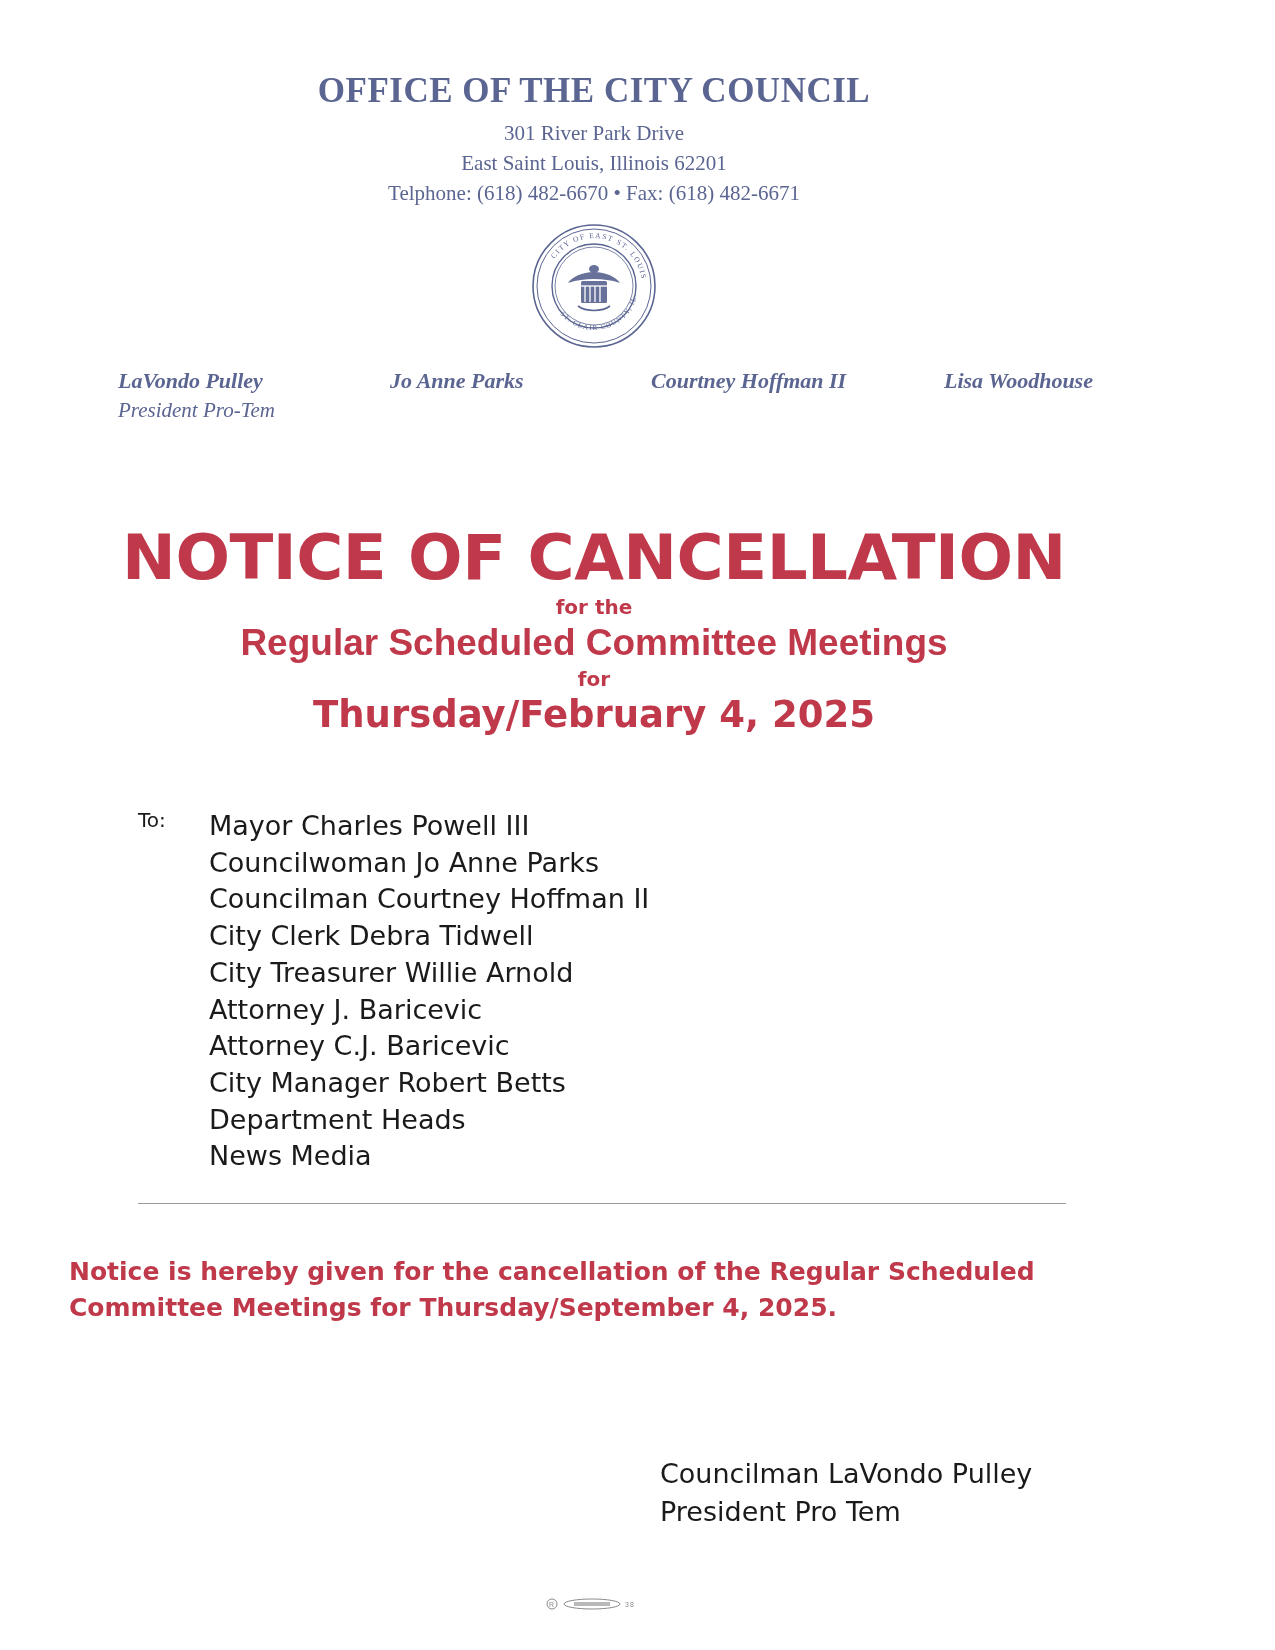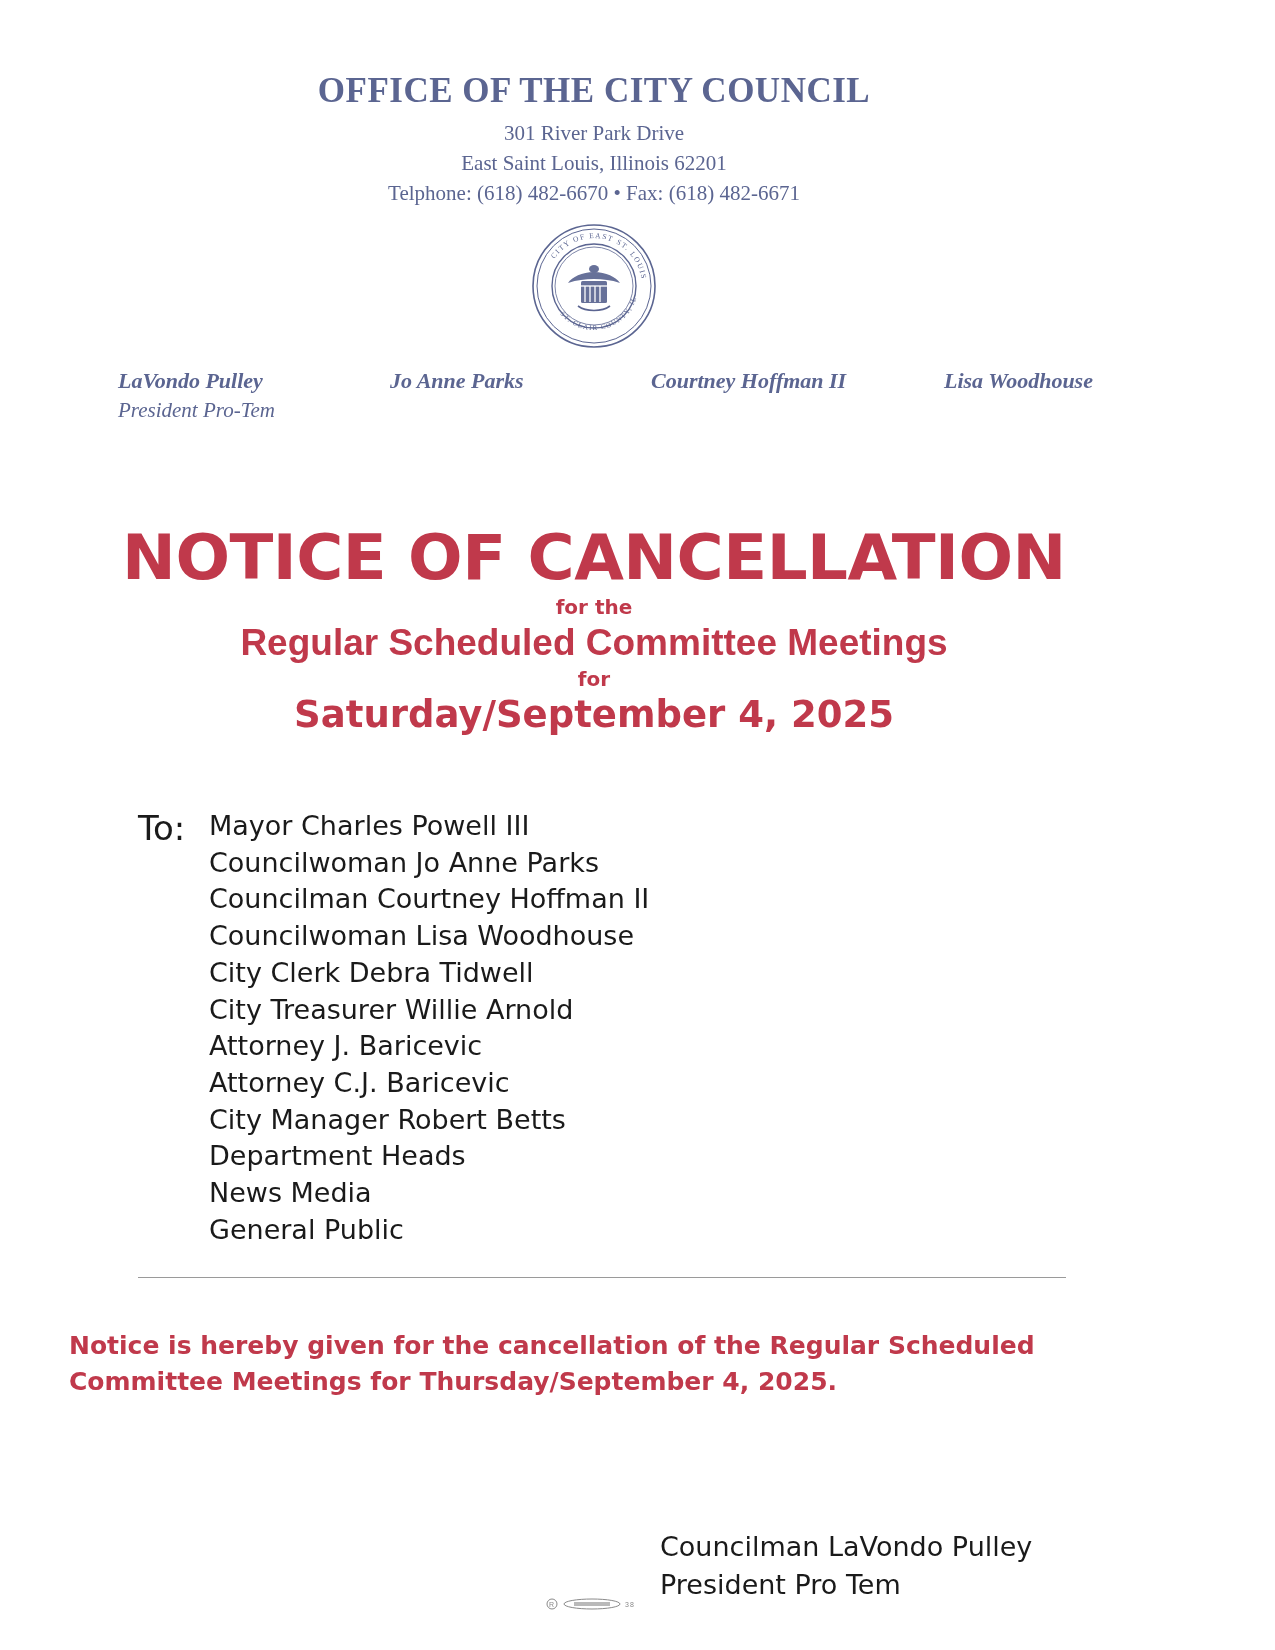--- a/index.html
+++ b/index.html
@@ -129,21 +129,21 @@
   .to-section {
     margin-top: 72px;
     padding-left: 138px;
     position: relative;
   }
   .to-label {
     position: absolute;
     left: 138px;
     top: 0;
     font-family: "DejaVu Sans", sans-serif;
-    font-size: 34px;
+    font-size: 20px;
     color: #1a1a1a;
   }
   .to-list {
     margin: 0;
     padding: 0;
     list-style: none;
     padding-left: 71px;
   }
   .to-list li {
     font-family: "DejaVu Sans", sans-serif;
@@ -256,38 +256,36 @@
     <div class="member m3">
       <span>Lisa Woodhouse</span>
     </div>
   </div>
 
   <div class="notice-block">
     <div class="notice-main">NOTICE OF CANCELLATION</div>
     <div class="notice-forthe">for the</div>
     <div class="notice-sub">Regular Scheduled Committee Meetings</div>
     <div class="notice-for">for</div>
-    <div class="notice-date">Saturday/September 4, 2025</div>
+    <div class="notice-date">Thursday/February 4, 2025</div>
   </div>
 
   <div class="to-section">
     <div class="to-label">To:</div>
     <ul class="to-list">
       <li>Mayor Charles Powell III</li>
       <li>Councilwoman Jo Anne Parks</li>
       <li>Councilman Courtney Hoffman II</li>
-      <li>Councilwoman Lisa Woodhouse</li>
       <li>City Clerk Debra Tidwell</li>
       <li>City Treasurer Willie Arnold</li>
       <li>Attorney J. Baricevic</li>
       <li>Attorney C.J. Baricevic</li>
       <li>City Manager Robert Betts</li>
       <li>Department Heads</li>
       <li>News Media</li>
-      <li>General Public</li>
     </ul>
   </div>
 
   <div class="divider"></div>
 
   <div class="statement">Notice is hereby given for the cancellation of the Regular Scheduled Committee Meetings for Thursday/September 4, 2025.</div>
 
   <div class="signature">
     <div>Councilman LaVondo Pulley</div>
     <div>President Pro Tem</div>

